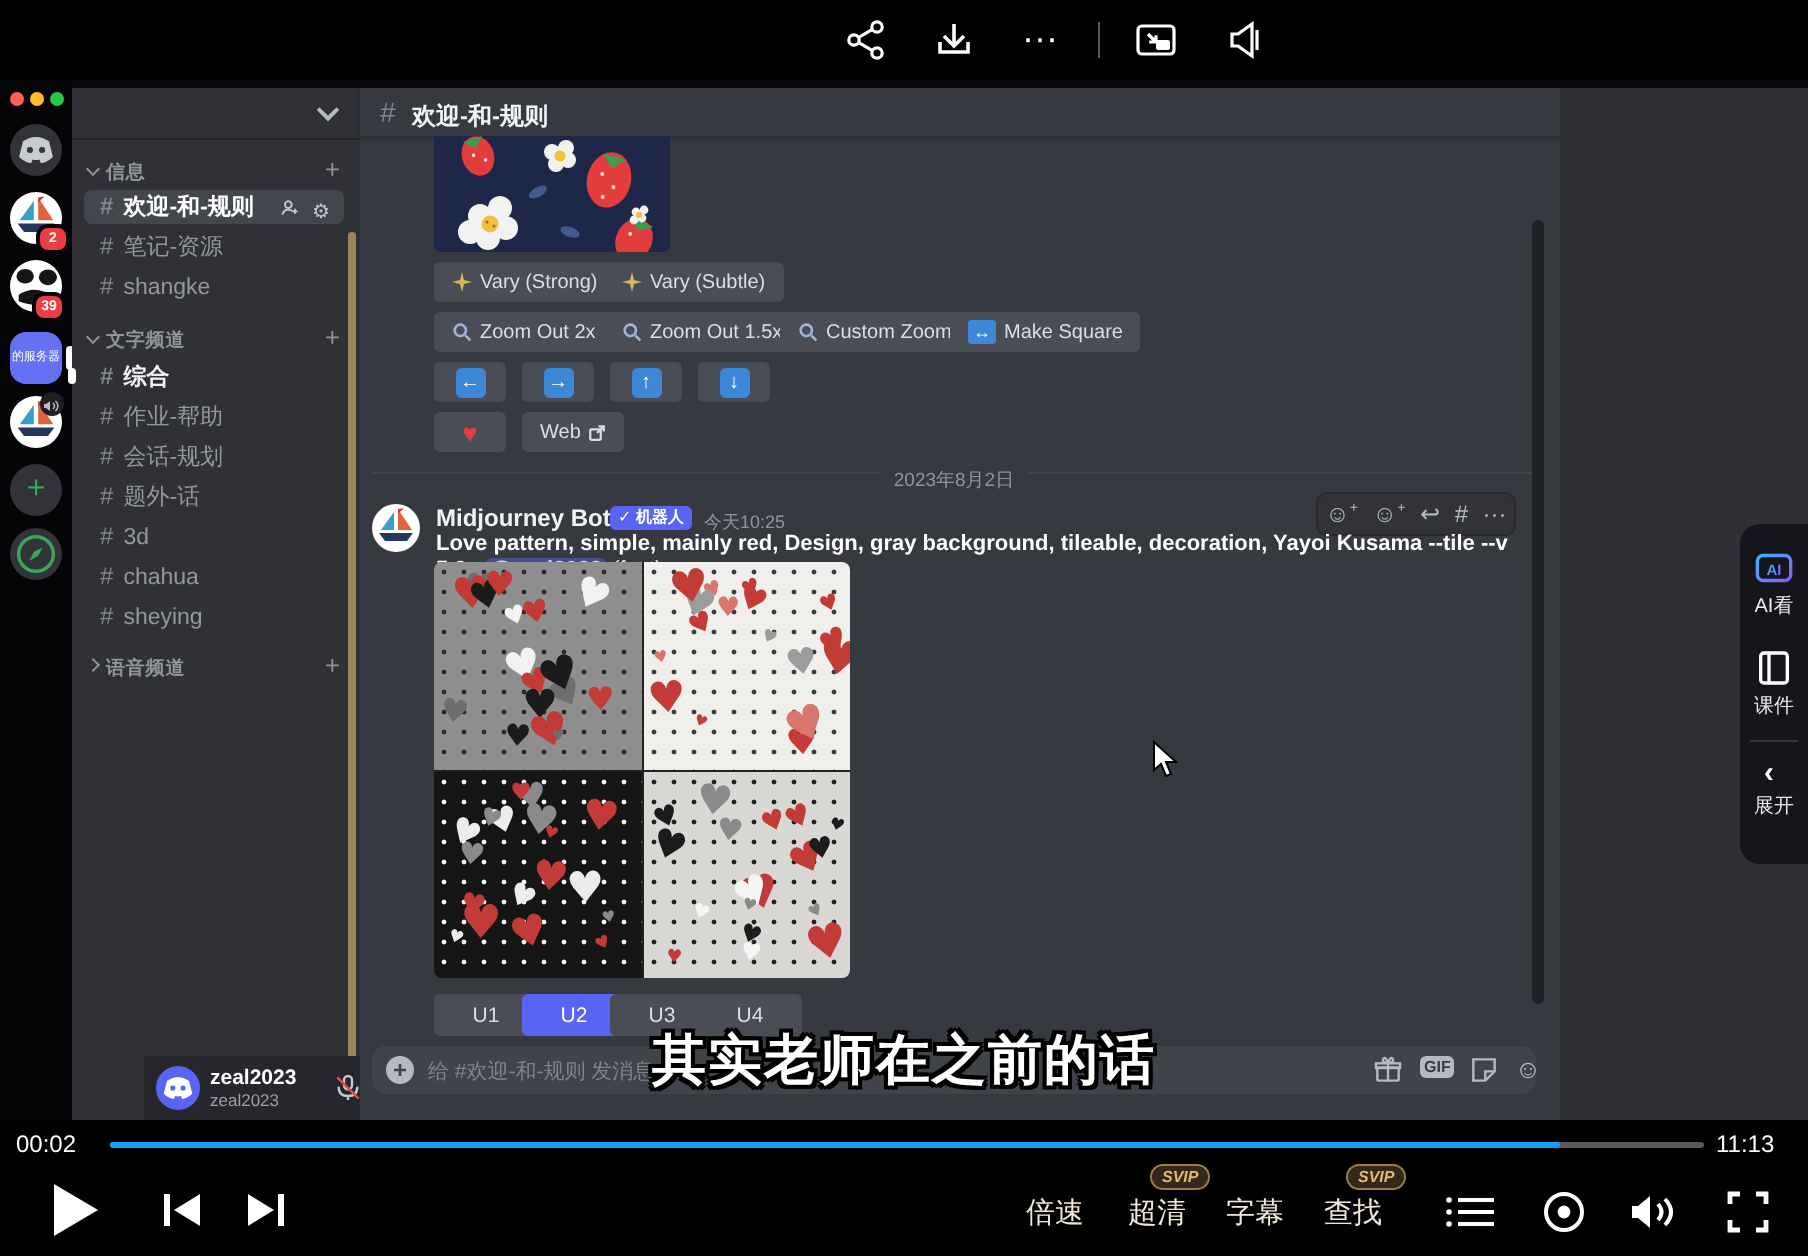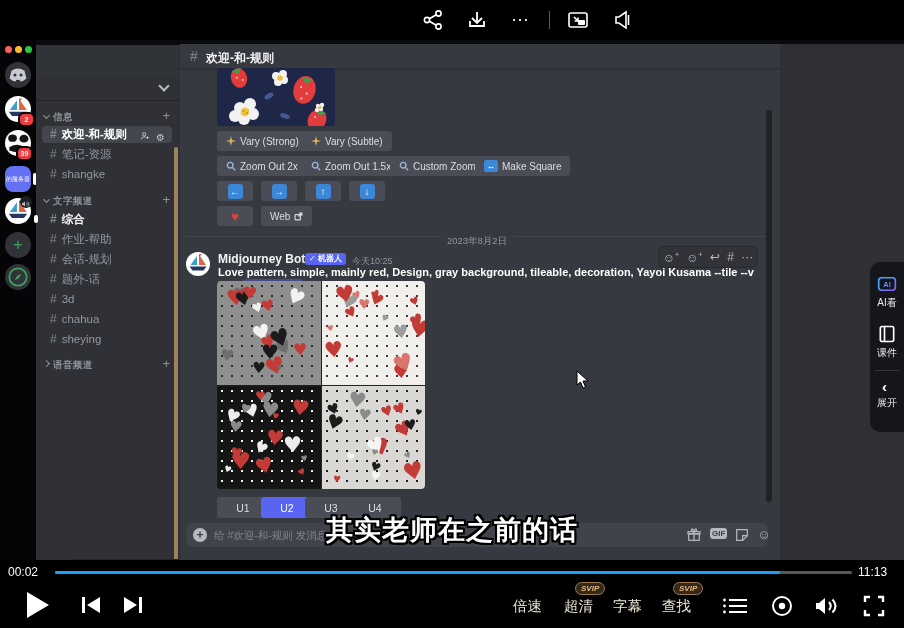--- a/index.html
+++ b/index.html
@@ -23,21 +23,21 @@
   #rail { left:0; top:0; width:36px; height:520px; background:#050507; }
   .light { top:6px; width:7px; height:7px; border-radius:50%; }
   .srv { left:5px; width:26px; height:26px; border-radius:50%; background:#fff; overflow:hidden; cursor:pointer; }
   .srv svg { width:100%; height:100%; }
   .srv-dark { background:#313338; }
   .srv-blue { background:#6571f3; border-radius:8px; color:#fff; font-size:6px; line-height:26px; text-align:center; overflow:hidden; white-space:nowrap; }
   .badge { position:absolute; background:#ec3d43; color:#fff; font-size:7px; font-weight:bold; border-radius:6px; min-width:11px; height:11px; line-height:11px; text-align:center; border:2px solid #050507; box-sizing:content-box; padding:0 1px; }
   .srv-pill { left:33px; width:4px; height:12px; border-radius:3px; background:#fff; }
 
   
-  #sidebar { left:36px; top:4px; width:144px; height:516px; background:#2f3136;margin-top:31px; }
+  #sidebar { left:36px; top:4px; width:144px; height:516px; background:#2f3136; }
   #sbheader { left:0; top:0; width:144px; height:26px; border-bottom:1px solid #232428; cursor:pointer; }
   .chev { width:8px; height:8px; border-right:2px solid #b6bac0; border-bottom:2px solid #b6bac0; transform:rotate(45deg); }
   .sec { color:#8f939a; font-size:9.5px; font-weight:bold; letter-spacing:.4px; cursor:pointer; }
   .sec-arrow { display:inline-block; width:5px; height:5px; border-right:1.5px solid #8f939a; border-bottom:1.5px solid #8f939a; transform:rotate(45deg); margin-right:4px; vertical-align:2px; }
   .sec-arrow.closed { transform:rotate(-45deg); }
   .sec-plus { position:absolute; right:10px; color:#8f939a; font-size:13px; line-height:10px; cursor:pointer; }
   .chan { left:6px; width:130px; height:17px; line-height:17px; border-radius:4px; color:#93979e; font-size:11.5px; padding-left:8px; cursor:pointer; white-space:nowrap; }
   .chan .hash { color:#80848b; margin-right:5px; font-size:12px; }
   .chan.sel { background:#43464d; color:#fff; font-weight:bold; }
   .chan.unread { color:#f2f3f5; font-weight:bold; }

